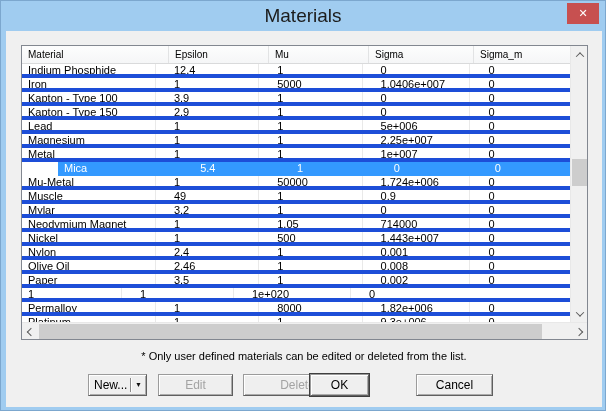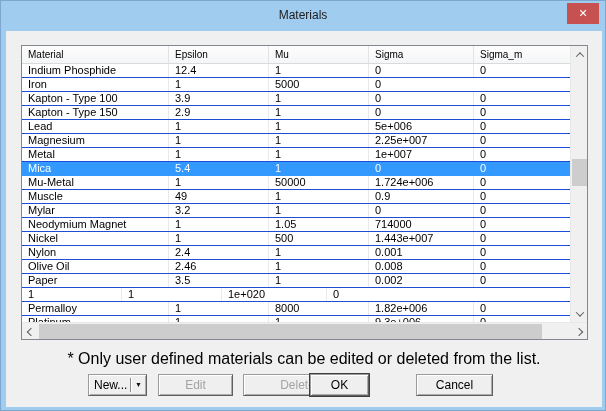--- a/index.html
+++ b/index.html
@@ -9,21 +9,21 @@
   .window {
     position:relative; width:606px; height:411px;
     background:#A0CCF0;
     border:1px solid #7CA7CE;
     overflow:hidden;
   }
   .titlebar { position:absolute; left:0; top:0; width:100%; height:30px; }
   .title {
     position:absolute; left:0; top:0; width:100%; height:30px;
     text-align:center; line-height:29px;
-    font-size:12px; color:#1c1c1c;
+    font-size:19px; color:#1c1c1c;
   }
   .close-btn {
     position:absolute; top:2px; right:6px; width:32px; height:21px;
     background:#C75050; color:#fff; text-align:center; line-height:21px;
     font-size:11px; cursor:default;
   }
 
   .client {
     position:absolute; left:5px; top:30px; width:596px; height:376px;
     background:#F0F0F0;
@@ -41,28 +41,29 @@
   }
   .lv-hcell {
     font-size:10px; color:#000; line-height:17px; padding-left:6px;
     border-right:1px solid #E2E3E4; white-space:nowrap; overflow:hidden;
   }
   .lv-body {
     position:absolute; left:0; top:18px; width:548px; height:258px;
     overflow:hidden;
   }
   .lv-row {
-    display:flex; height:14px; border-bottom:1px solid #1d4ed8;
+    display:flex; height:14px; border-bottom:4px solid #1d4ed8;
     background:#fff;
+    gap:12px;
   }
   .lv-cell {
     font-size:11px; color:#000; line-height:13px; padding-left:6px;
     border-right:1px solid #E9E9E9; white-space:nowrap; overflow:hidden;
   }
-  .lv-row.selected { background:#3399FF; border-bottom-color:#3399FF; }
+  .lv-row.selected { background:#3399FF; border-bottom-color:#3399FF;margin-left:36px; }
   .lv-row.selected .lv-cell { color:#fff; border-right-color:#3399FF; }
   .col0{width:147px} .col1{width:100px} .col2{width:100px}
   .col3{width:105px} .col4{width:96px; border-right:none;}
 
   
   .vscroll {
     position:absolute; left:548px; top:0; width:17px; height:276px;
     background:#F0F0F0; border-left:1px solid #E8E8E8;
   }
   .hscroll {
@@ -80,21 +81,21 @@
   .chev.up    { transform:rotate(-45deg) translate(-1px,1px); }
   .chev.down  { transform:rotate(135deg) translate(-1px,1px); }
   .chev.left  { transform:rotate(-135deg); }
   .chev.right { transform:rotate(45deg); }
   .v-thumb { position:absolute; left:1px; top:113px; width:15px; height:27px; background:#CDCDCD; }
   .h-thumb { position:absolute; left:17px; top:1px; width:503px; height:15px; background:#CDCDCD; }
 
   
   .footnote {
     position:absolute; left:0; top:319px; width:100%;
-    text-align:center; font-size:16px; color:#000;
+    text-align:center; font-size:11px; color:#000;
   }
 
   
   .btn {
     position:absolute; top:343px; height:22px;
     background:#EFEFEF;
     border:1px solid;
     border-color:#9B9B9B #5F5F5F #5F5F5F #9B9B9B;
     box-shadow: inset 1px 1px 0 #FFFFFF, inset -1px -1px 0 #ABABAB;
     font-size:12px; color:#000; text-align:center; line-height:20px;
@@ -137,20 +138,21 @@
             <div class="lv-cell col0">Indium Phosphide</div>
             <div class="lv-cell col1">12.4</div>
             <div class="lv-cell col2">1</div>
             <div class="lv-cell col3">0</div>
             <div class="lv-cell col4">0</div>
           </div>
           <div class="lv-row">
             <div class="lv-cell col0">Iron</div>
             <div class="lv-cell col1">1</div>
             <div class="lv-cell col2">5000</div>
+            <div class="lv-cell col3">1.0406e+007</div>
             <div class="lv-cell col4">0</div>
           </div>
           <div class="lv-row">
             <div class="lv-cell col0">Kapton - Type 100</div>
             <div class="lv-cell col1">3.9</div>
             <div class="lv-cell col2">1</div>
             <div class="lv-cell col3">0</div>
             <div class="lv-cell col4">0</div>
           </div>
           <div class="lv-row">

